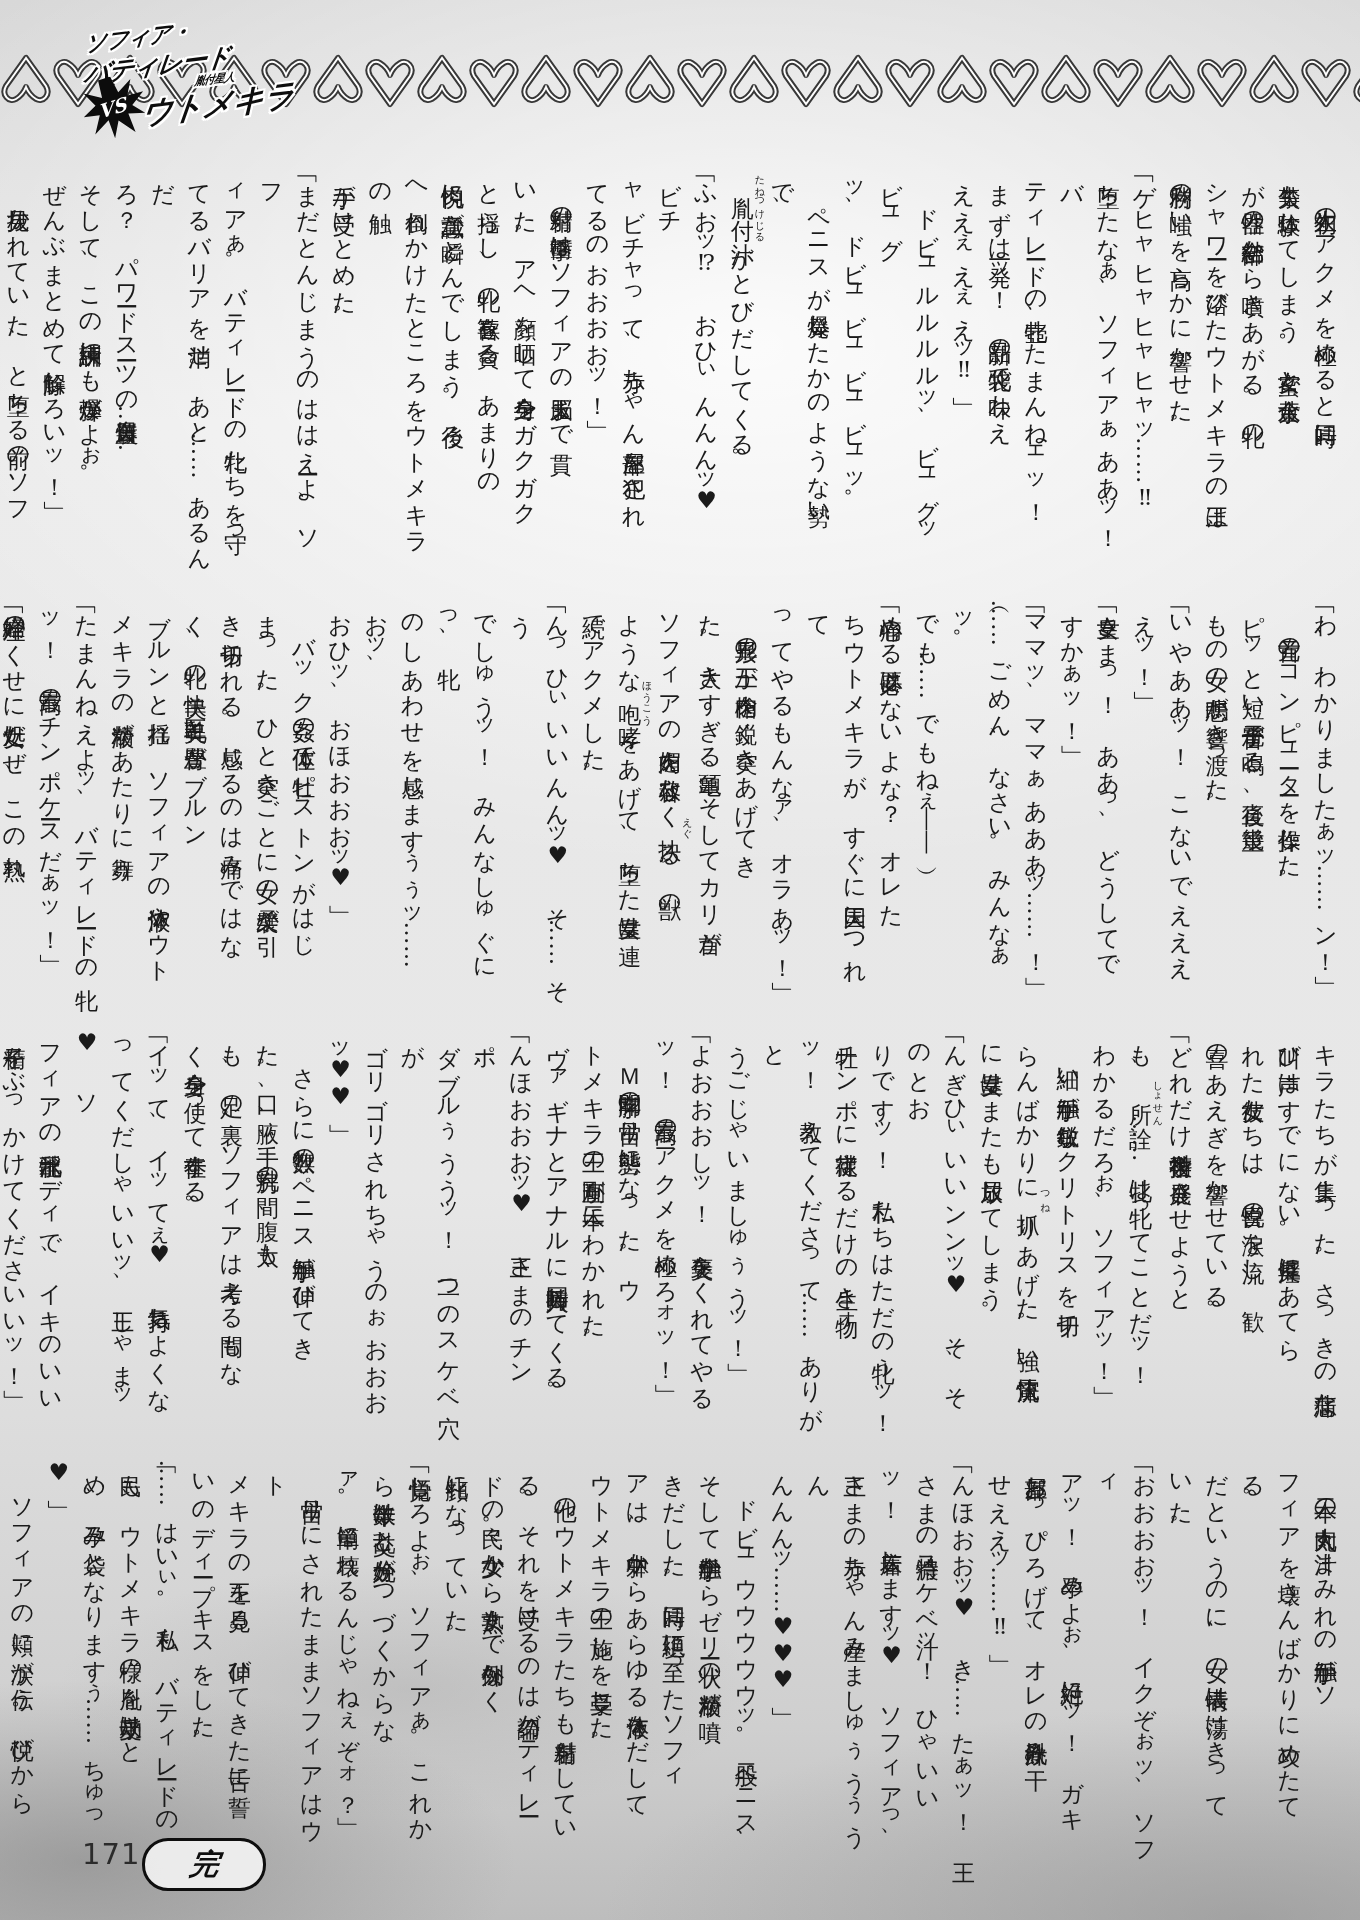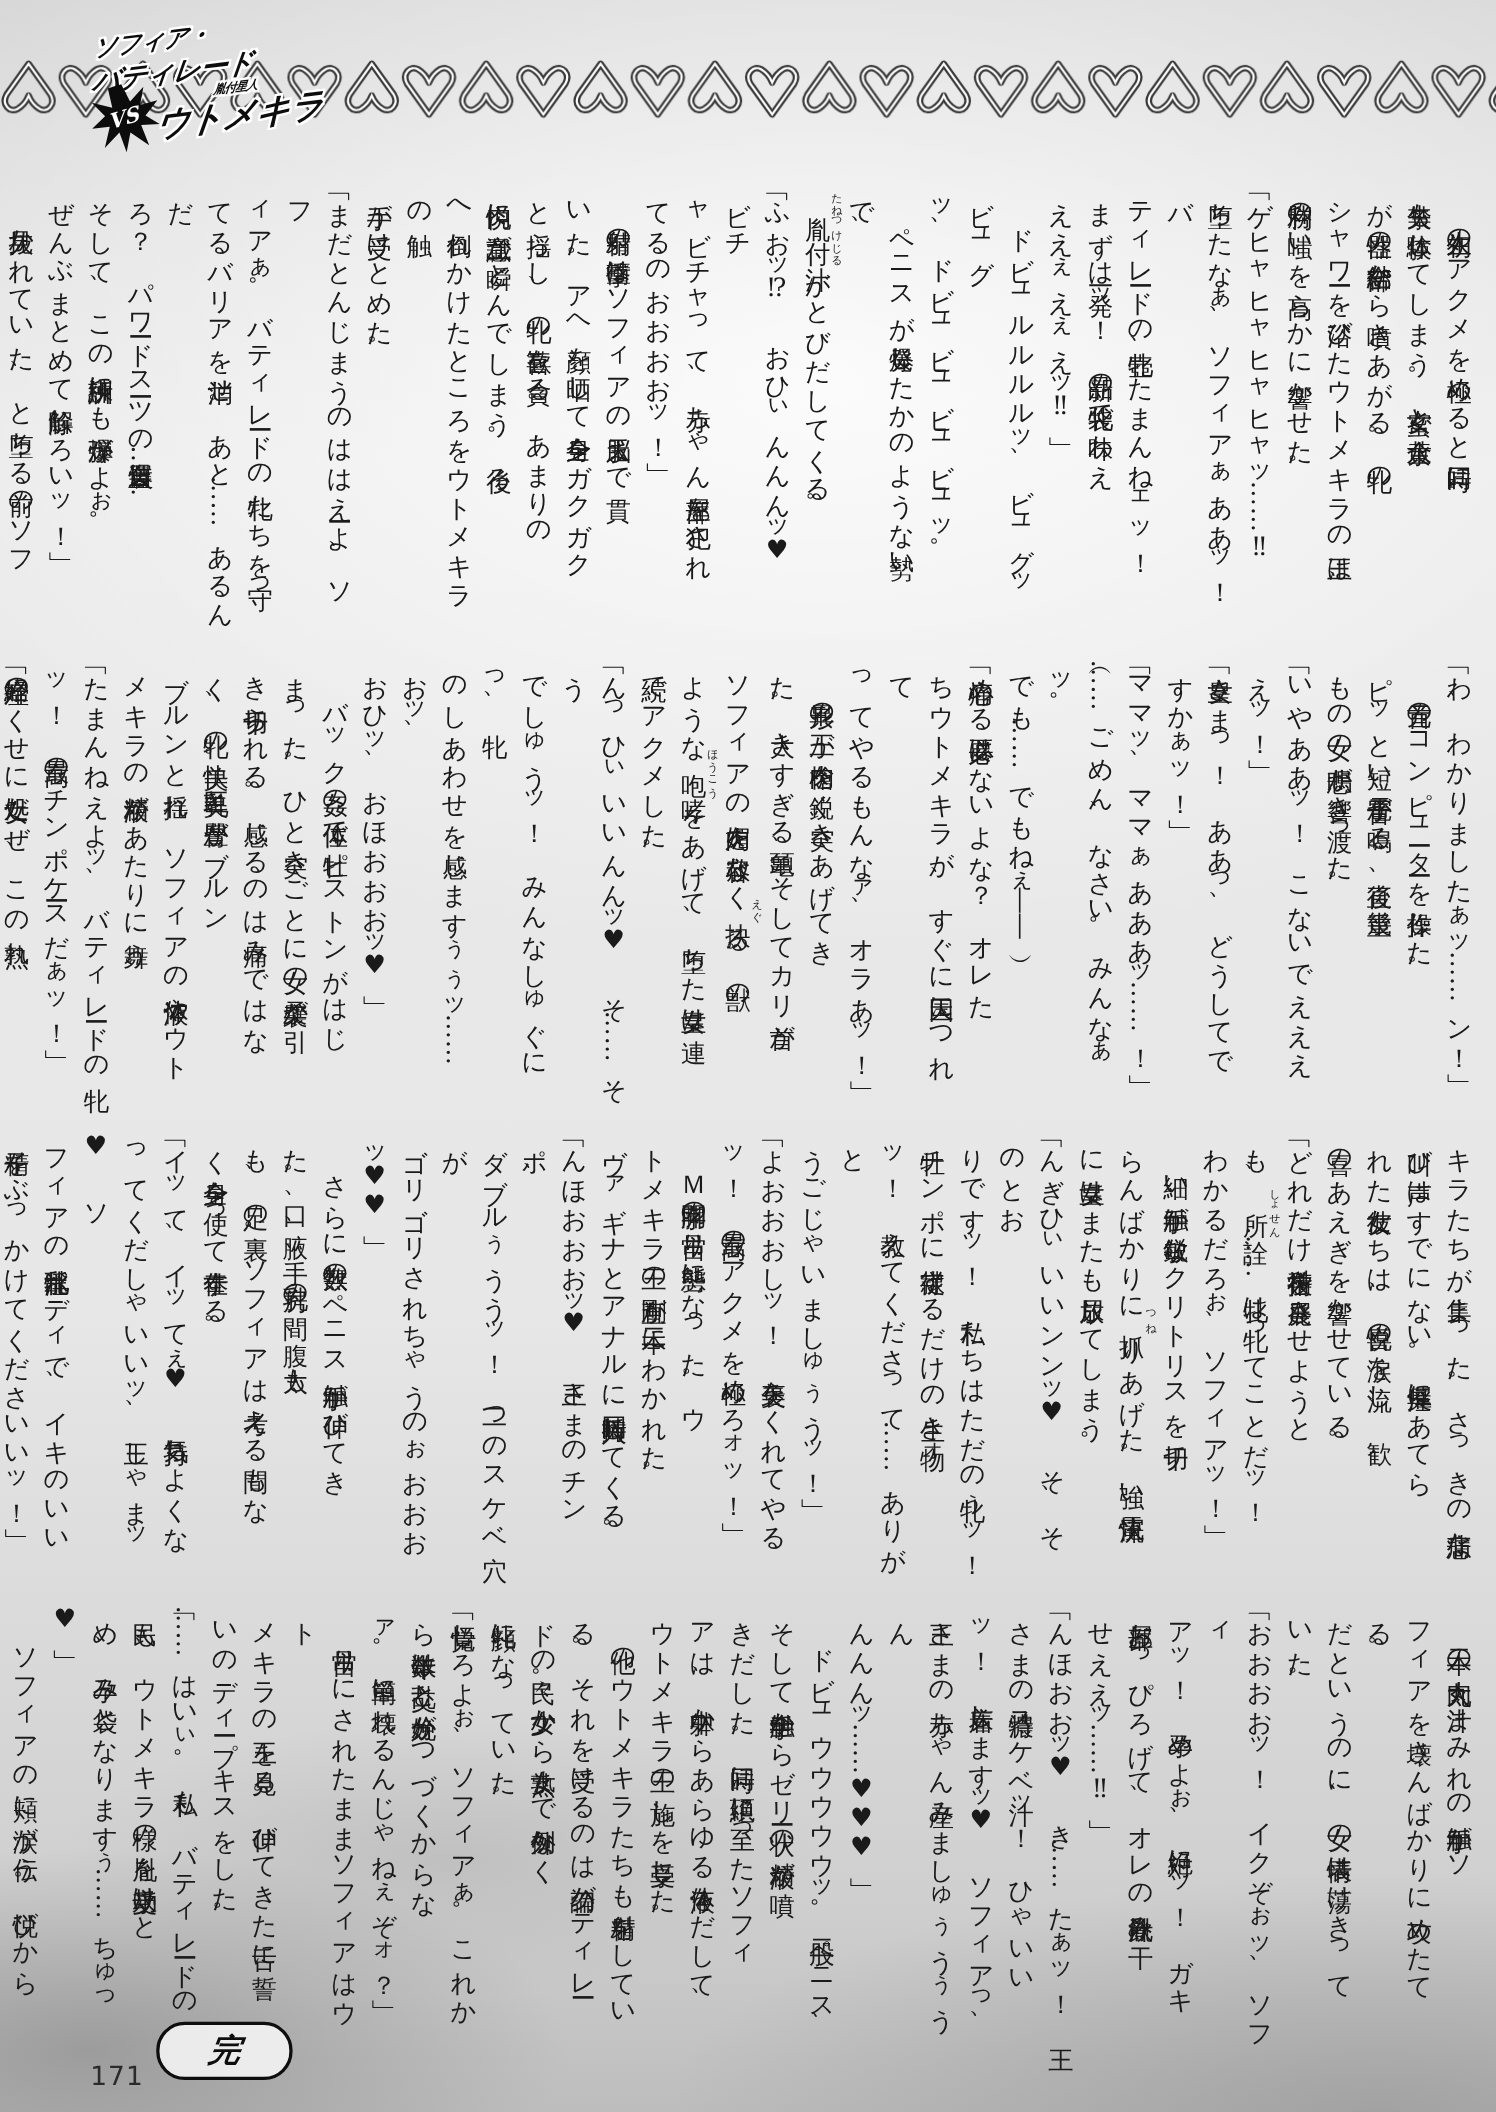--- a/index.html
+++ b/index.html
@@ -37,21 +37,21 @@
     writing-mode:vertical-rl;text-orientation:mixed;
     font-size:23px;line-height:36.2px;letter-spacing:.5px;
   }
   .band p{margin:0;padding:0;}
   ruby rt{font-size:10px;letter-spacing:0;}
   #band1{top:168px;}
   #band2{top:599px;}
   #band3{top:1029px;}
   #band4{top:1459px;}
   
-  .pagenum{position:absolute;left:82px;top:1837px;font-family:"DejaVu Sans",sans-serif;font-size:24px;color:#2b2b2b;letter-spacing:1px;margin-top:36px;}
+  .pagenum{position:absolute;left:82px;top:1837px;font-family:"DejaVu Sans",sans-serif;font-size:29px;color:#2b2b2b;letter-spacing:1px;}
   .endpill{
     position:absolute;left:142px;top:1838px;width:118px;height:47px;
     border:3.5px solid #0e0e0e;border-radius:26px;background:rgba(252,252,252,.8);
     display:flex;align-items:center;justify-content:center;
   }
   .endpill span{font-weight:900;font-style:italic;font-size:29px;transform:skewX(-8deg);color:#0e0e0e;}
 </style>
 </head>
 <body>
 

